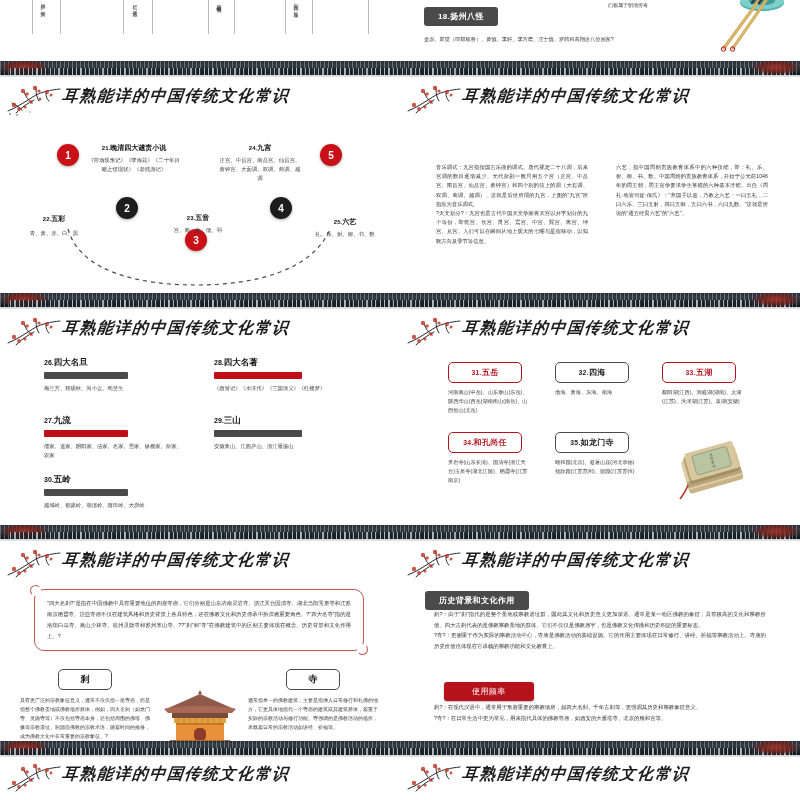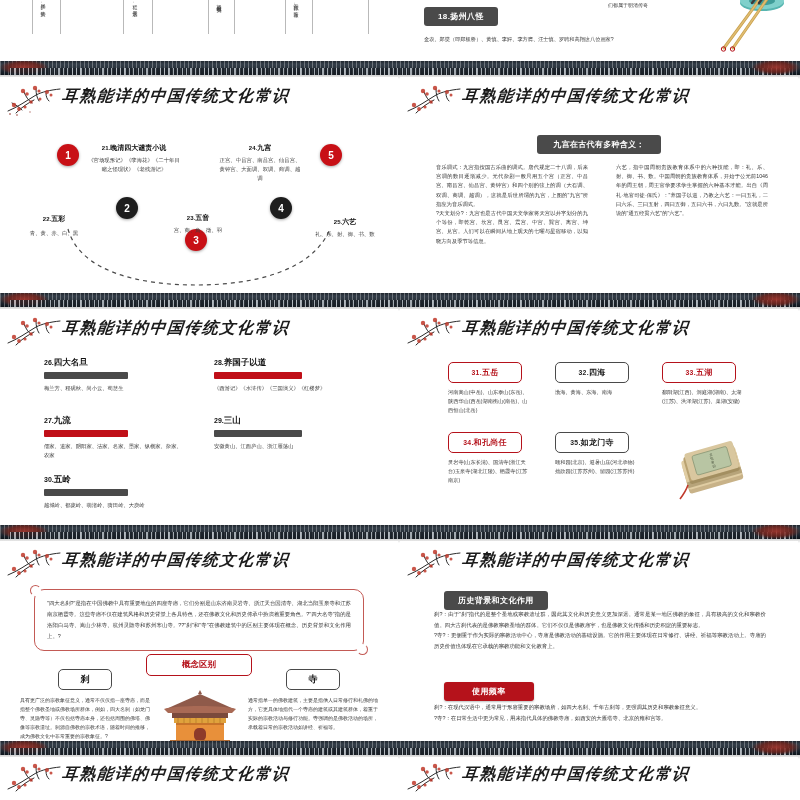--- a/index.html
+++ b/index.html
@@ -62,21 +62,21 @@
   .vrule { position:absolute; width:1px; background:#b9b9b9; }
 
   
   .dark-pill {
     display:inline-block; background:#4a4a4a; color:#fff;
     font-weight:bold; font-size:8px; letter-spacing:.4px;
     padding:4px 14px; border-radius:3px; white-space:nowrap;
   }
   .red-pill {
     display:inline-block; background:#b5121b; color:#fff;
-    font-weight:bold; font-size:8px; letter-spacing:.4px;
+    font-weight:normal; font-size:8px; letter-spacing:.4px;
     padding:4px 16px; border-radius:3px; white-space:nowrap;
     box-shadow:0 1px 2px rgba(0,0,0,.25);
   }
   .brushes { position:absolute; }
 
   
   .node { position:absolute; width:22px; height:22px; border-radius:50%;
           color:#fff; font-weight:bold; font-size:10px;
           display:flex; align-items:center; justify-content:center;
           box-shadow:0 1px 3px rgba(0,0,0,.35); }
@@ -287,23 +287,20 @@
             <circle cx="45" cy="12" r="1.5"></circle>
           <circle cx="8" cy="22" r="2.2"></circle>
             <circle cx="13" cy="26" r="1.9"></circle>
           <circle cx="25" cy="19" r="1.8"></circle>
             <circle cx="19" cy="24" r="1.6"></circle>
         </g>
       </svg>
       <div class="brush-title">耳熟能详的中国传统文化常识</div>
     </div>
 
-    <div style="position:absolute;left:0;top:56px;width:398px;text-align:center;">
-      <span class="banner-dark">九宫在古代有多种含义：</span>
-    </div>
     <div class="col2" style="position:absolute;left:36px;top:86px;width:152px;white-space:pre-line;">音乐调式：九宫指按国古乐曲的调式。唐代规定二十八调，后来宫调的数目逐渐减少。元代杂剧一般只用五个宫（正宫、中吕宫、南吕宫、仙吕宫、黄钟宫）和四个别的弦上的调（大石调、双调、商调、越调），这就是后世所谓的九宫，上图的"九宫"所指应为音乐调式。
 ?天文划分?：九宫也是古代中国天文学家将天宫以井字划分的九个等份，即乾宫、坎宫、艮宫、震宫、中宫、巽宫、离宫、坤宫、兑宫。人们可以在瞬间从地上观天的七曜与星宿移动，以知晓方向及季节等信息。</div>
     <div class="col2" style="position:absolute;left:216px;top:86px;width:152px;">六艺，指中国周朝贵族教育体系中的六种技能，即：礼、乐、射、御、书、数。中国周朝的贵族教育体系，开始于公元前1046年的周王朝，周王官学要求学生掌握的六种基本才能。出自《周礼·地官司徒·保氏》："养国子以道，乃教之六艺：一曰五礼，二曰六乐、三曰五射，四曰五御，五曰六书，六曰九数。"这就是所说的"通五经贯六艺"的"六艺"。</div>
   </div>
 
   <div class="band" style="top:293px;">
       <div class="tick"></div>
     </div>
   <div class="band-shadow" style="top:307px;"></div>
 
@@ -345,21 +342,21 @@
       <div class="item-b" style="width:142px;">儒家、道家、阴阳家、法家、名家、墨家、纵横家、杂家、农家</div>
     </div>
 
     <div style="position:absolute;left:44px;top:165px;width:84px;">
       <div class="item-h"><span class="n">30.</span><span>五岭</span></div>
       <div class="bar dark" style="width:84px;"></div>
       <div class="item-b" style="width:150px;">越城岭、都庞岭、萌渚岭、骑田岭、大庾岭</div>
     </div>
 
     <div style="position:absolute;left:214px;top:48px;width:88px;">
-      <div class="item-h"><span class="n">28.</span><span>养国子以道</span></div>
+      <div class="item-h"><span class="n">28.</span><span>四大名著</span></div>
       <div class="bar red" style="width:88px;"></div>
       <div class="item-b" style="width:148px;">《西游记》《水浒传》《三国演义》《红楼梦》</div>
     </div>
 
     <div style="position:absolute;left:214px;top:106px;width:88px;">
       <div class="item-h"><span class="n">29.</span><span>三山</span></div>
       <div class="bar dark" style="width:88px;"></div>
       <div class="item-b" style="width:148px;">安徽黄山、江西庐山、浙江雁荡山</div>
     </div>
   </div>
@@ -459,23 +456,20 @@
             <circle cx="19" cy="24" r="1.6"></circle>
         </g>
       </svg>
       <div class="brush-title">耳熟能详的中国传统文化常识</div>
     </div>
 
     <div class="scroll-box" style="position:absolute;left:34px;top:48px;width:330px;">
       <span>"四大名刹?"是指在中国佛教中具有重要地位的四座寺庙，它们分别是山东济南灵岩寺、浙江天台国清寺、湖北当阳玉泉寺和江苏南京栖霞寺。这些寺庙不仅在建筑风格和历史背景上各具特色，还在佛教文化和历史传承中扮演着重要角色。?"四大名寺"指的是洛阳白马寺、嵩山少林寺、杭州灵隐寺和苏州寒山寺。??"刹"和"寺"在佛教建筑中的区别主要体现在概念、历史背景和文化作用上。?</span>
     </div>
 
-    <div style="position:absolute;left:0;top:112px;width:398px;text-align:center;">
-      <span class="kbox-red" style="display:inline-block;">概念区别</span>
-    </div>
 
     <div style="position:absolute;left:20px;top:128px;width:130px;">
       <div class="kbox" style="margin:0 auto;">刹</div>
       <div class="kbody" style="margin-top:6px;">具有更广泛的宗教象征意义，通常不仅仅指一座寺庙，而是指整个佛教圣地或佛教场所群体，例如，四大名刹（如龙门寺、灵隐寺等）不仅包括寺庙本身，还包括周围的佛塔、佛像等宗教遗址。刹源自佛教的宗教术语，随着时间的推移，成为佛教文化中非常重要的宗教象征。?</div>
     </div>
 
     <div style="position:absolute;left:248px;top:128px;width:130px;">
       <div class="kbox" style="margin:0 auto;">寺</div>
       <div class="kbody" style="margin-top:6px;">通常指单一的佛教建筑，主要是指僧人日常修行和礼佛的地方，它更具体地指代一个寺庙的建筑或其建筑群体，着重于实际的宗教活动与修行功能。寺强调的是佛教活动的场所，承载着日常的宗教活动如讲经、祈福等。</div>
     </div>
@@ -522,21 +516,21 @@
             <circle cx="45" cy="12" r="1.5"></circle>
           <circle cx="8" cy="22" r="2.2"></circle>
             <circle cx="13" cy="26" r="1.9"></circle>
           <circle cx="25" cy="19" r="1.8"></circle>
             <circle cx="19" cy="24" r="1.6"></circle>
         </g>
       </svg>
       <div class="brush-title">耳熟能详的中国传统文化常识</div>
     </div>
 
-    <div style="position:absolute;left:44px;top:48px;">
+    <div style="position:absolute;left:25px;top:48px;">
       <span class="dark-pill">历史背景和文化作用</span>
     </div>
     <div class="p8" style="position:absolute;left:34px;top:68px;width:332px;white-space:pre-line;">刹?：由于"刹"指代的是整个圣地或宗教遗址群，因此其文化和历史意义更加深远。通常是某一地区佛教的象征，具有极高的文化和宗教价值。四大古刹代表的是佛教宗教圣地的群体。它们不仅仅是佛教庙宇，也是佛教文化传播和历史积淀的重要标志。
 ?寺?：更侧重于作为实际的宗教活动中心，寺庙是佛教活动的基础设施。它的作用主要体现在日常修行、讲经、祈福等宗教活动上。寺庙的历史价值也体现在它承载的宗教功能和文化教育上。</div>
 
     <div style="position:absolute;left:44px;top:139px;">
       <span class="red-pill" style="padding:4px 28px;">使用频率</span>
     </div>
     <div class="p8" style="position:absolute;left:34px;top:161px;width:332px;white-space:pre-line;">刹?：在现代汉语中，通常用于形容重要的宗教场所，如四大名刹、千年古刹等，更强调其历史和宗教象征意义。
 ?寺?：在日常生活中更为常见，用来指代具体的佛教寺庙，如西安的大雁塔寺、北京的雍和宫等。</div>

